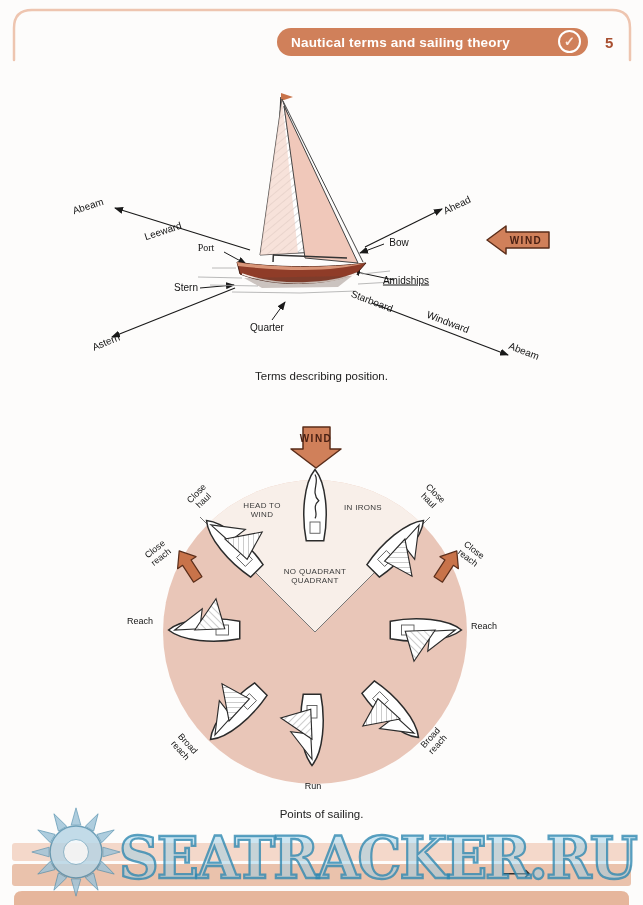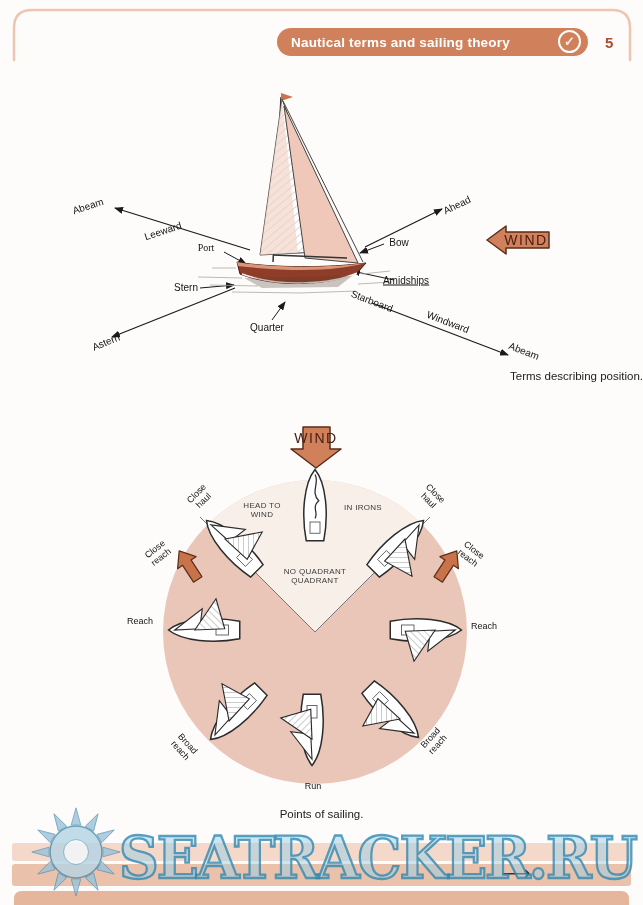--- a/index.html
+++ b/index.html
@@ -22,21 +22,21 @@
     border:2px solid #ffffff; border-radius:50%;
     color:#fce9df; font-size:13px; font-weight:bold;
     display:flex; align-items:center; justify-content:center;
   }
   .page-num { position:absolute; left:605px; top:34px; font-size:15px; font-weight:bold; color:#a84f30; z-index:4; }
 
   .lbl { position:absolute; z-index:3; font-size:10px; color:#141414; white-space:nowrap; }
   .ml  { white-space:normal; text-align:center; line-height:1.12; }
   .f2  { font-size:9px; }
   .inner { font-size:8px; letter-spacing:.3px; color:#3a3a3a; }
-  .windlbl { font-weight:normal; color:#4a2013; letter-spacing:1.5px; font-size:14px; }
+  .windlbl { font-weight:bold; color:#4a2013; letter-spacing:1.5px; font-size:10px; }
   .cap { position:absolute; left:0; right:0; text-align:center; font-size:11.5px; color:#222; z-index:3; }
 
   .bottom-arrow { position:absolute; left:502px; top:861px; z-index:3; font-size:20px; color:#2f2f2f; }
 
   .watermark { position:absolute; left:8px; top:800px; width:643px; height:105px; z-index:5; pointer-events:none;margin-left:8px; }
   .wm-text {
     position:absolute; left:103px; top:24px;
     font-family:"DejaVu Serif", serif; font-weight:bold;
     font-size:55px; letter-spacing:-2px;
     color:rgba(150,205,230,0.48);
@@ -167,21 +167,21 @@
     <span class="lbl" style="left:186px; top:287px; transform:translate(-50%,-50%);">Stern</span>
     <span class="lbl" style="left:106px; top:342px; transform:translate(-50%,-50%) rotate(-22deg);">Astern</span>
     <span class="lbl" style="left:267px; top:327px; transform:translate(-50%,-50%);">Quarter</span>
     <span class="lbl" style="left:399px; top:242px; transform:translate(-50%,-50%);">Bow</span>
     <span class="lbl" style="left:457px; top:205px; transform:translate(-50%,-50%) rotate(-26deg);">Ahead</span>
     <span class="lbl" style="left:406px; top:280px; transform:translate(-50%,-50%);text-decoration:underline;">Amidships</span>
     <span class="lbl" style="left:372px; top:301px; transform:translate(-50%,-50%) rotate(21deg);">Starboard</span>
     <span class="lbl" style="left:448px; top:322px; transform:translate(-50%,-50%) rotate(21deg);">Windward</span>
     <span class="lbl" style="left:524px; top:351px; transform:translate(-50%,-50%) rotate(21deg);">Abeam</span>
     <span class="lbl windlbl" style="left:526px; top:240px; transform:translate(-50%,-50%);">WIND</span>
-    <div class="cap" style="top:370px;text-align:right;">Terms describing position.</div>
+    <div class="cap" style="top:370px;">Terms describing position.</div>
   </div>
 
   <div>
     <span class="lbl windlbl" style="left:316px; top:438px; transform:translate(-50%,-50%);">WIND</span>
 
     <span class="lbl f2 ml" style="left:200px; top:497px; width:34px; transform:translate(-50%,-50%) rotate(-45deg);">Close haul</span>
     <span class="lbl f2 ml" style="left:432px; top:497px; width:34px; transform:translate(-50%,-50%) rotate(45deg);">Close haul</span>
     <span class="lbl f2 ml" style="left:158px; top:553px; width:36px; transform:translate(-50%,-50%) rotate(-38deg);">Close reach</span>
     <span class="lbl f2 ml" style="left:471px; top:554px; width:36px; transform:translate(-50%,-50%) rotate(38deg);">Close reach</span>
     <span class="lbl f2" style="left:140px; top:621px; transform:translate(-50%,-50%);">Reach</span>

